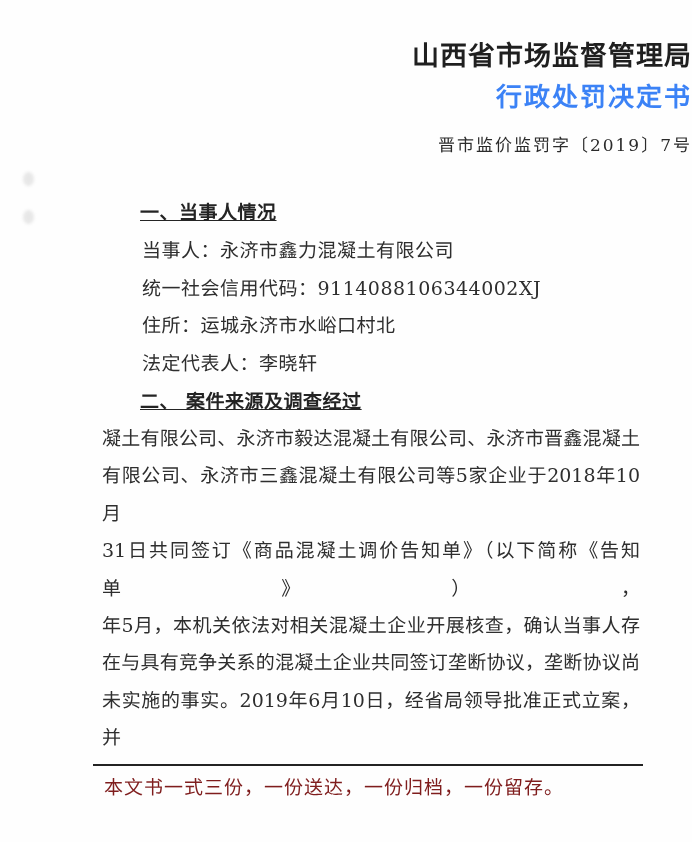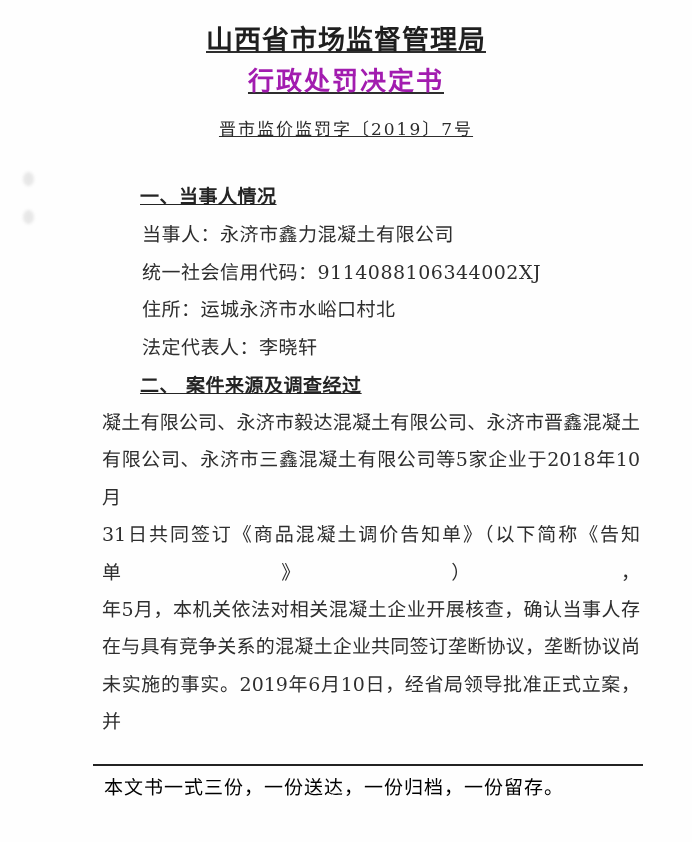--- a/index.html
+++ b/index.html
@@ -14,38 +14,37 @@
     margin: 0 auto;
     background: #fefefe;
     color: #2e2e2e;
     font-family: "DejaVu Serif", "Liberation Serif", serif;
     overflow: hidden;
     box-sizing: border-box;
   }
 
   
   .doc-header {
-    padding-top: 22px;
-    text-align: center;
-    text-decoration: underline;
+    padding-top: 38px;
+    text-align: right;
   }
   .agency-title {
     font-size: 27px;
     line-height: 36px;
     font-weight: bold;
     letter-spacing: 1px;
     color: #1f1f1f;
   }
   .doc-type-title {
     font-size: 26px;
     line-height: 34px;
     font-weight: bold;
     letter-spacing: 2px;
     margin-top: 6px;
-    color: #a21caf;
+    color: #3b82f6;
   }
   .doc-number {
     font-size: 17px;
     line-height: 24px;
     letter-spacing: 2px;
     margin-top: 19px;
     color: #2b2b2b;
   }
 
   
@@ -95,21 +94,21 @@
     width: 550px;
     height: 0;
     border-top: 2px solid #232323;
   }
   .footer-note {
     font-size: 19px;
     line-height: 30px;
     padding-left: 104px;
     margin-top: 6px;
     letter-spacing: 1px;
-    color: #000000;
+    color: #7f1d1d;
   }
 
   
   .speck {
     position: absolute;
     background: #bfbfbf;
     border-radius: 50%;
     opacity: 0.35;
     filter: blur(1.5px);
   }

